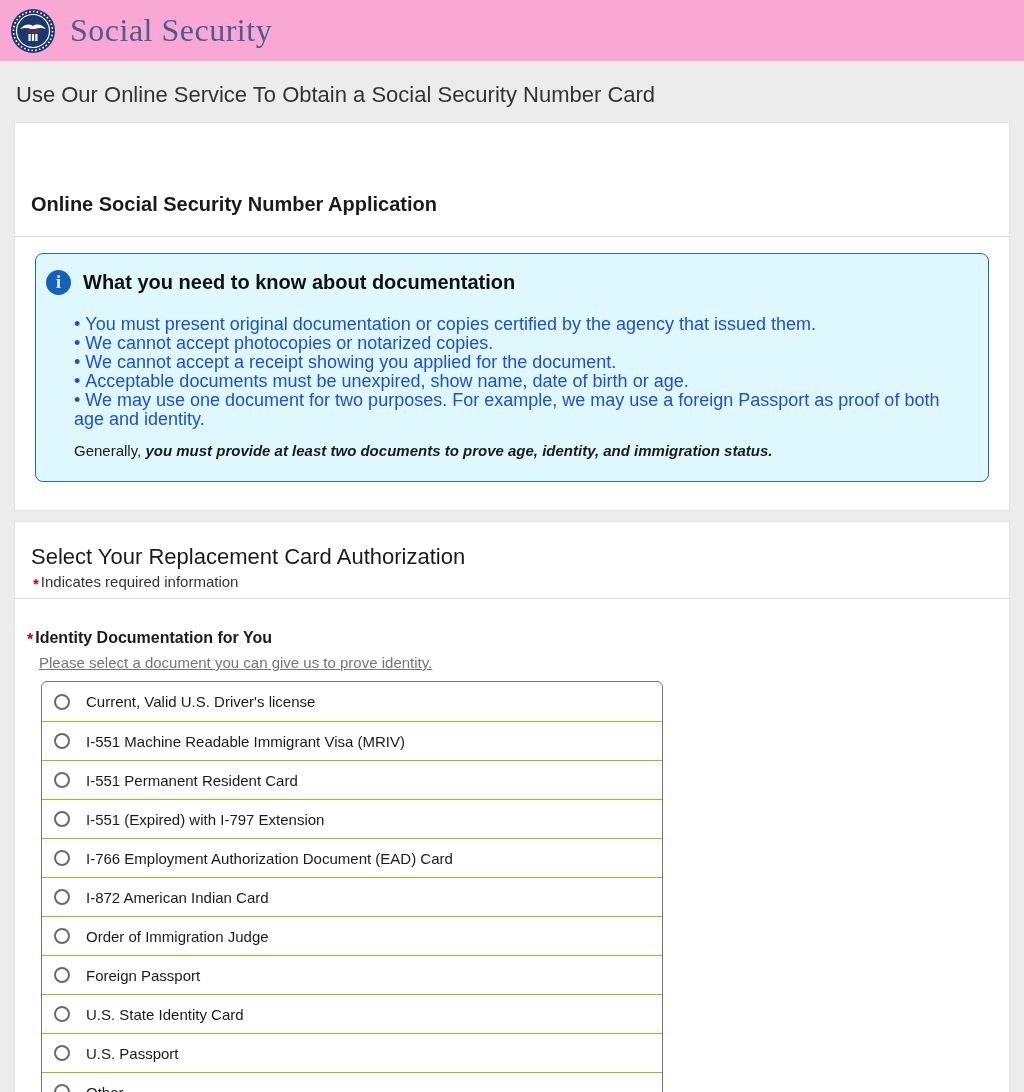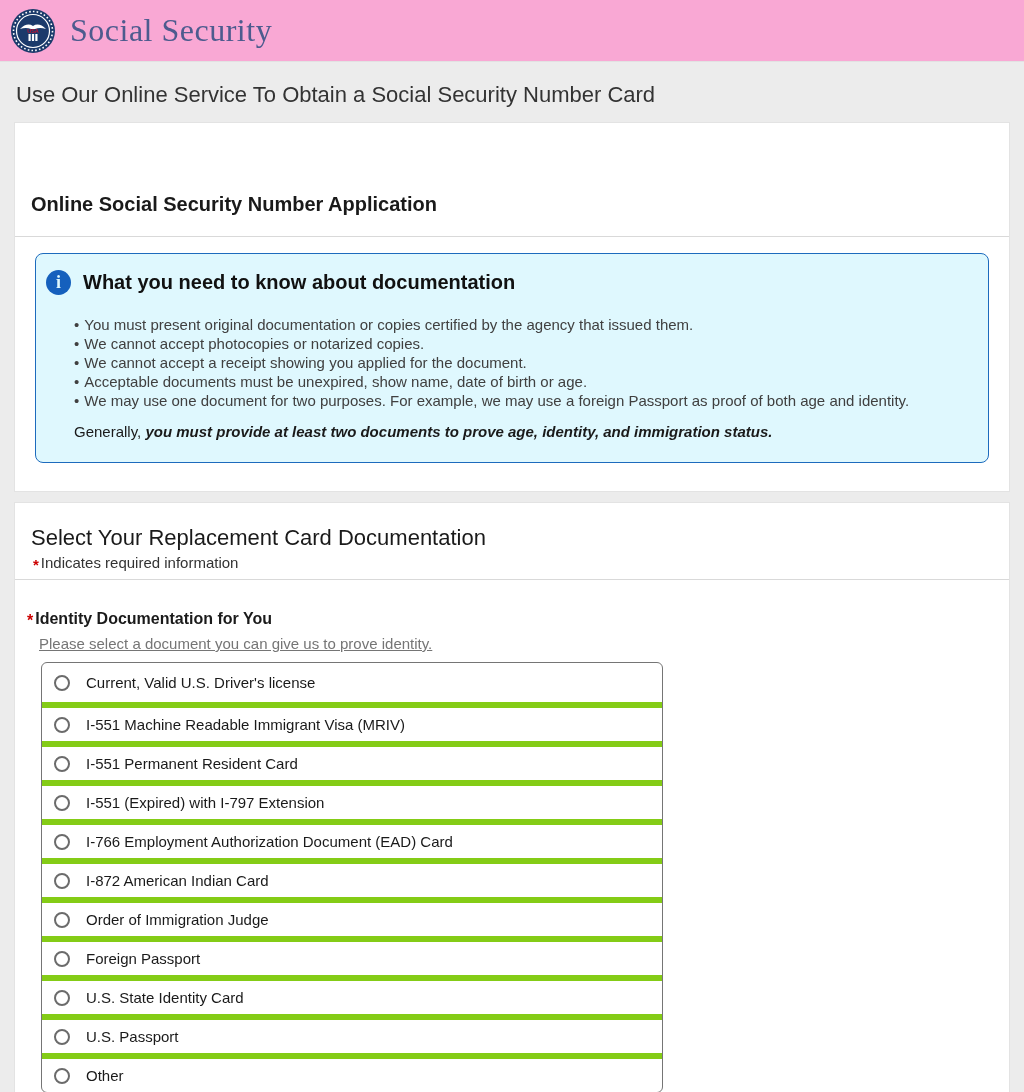--- a/index.html
+++ b/index.html
@@ -70,23 +70,23 @@
     color: #dff8fe;
     border-radius: 50%;
     display: flex; align-items: center; justify-content: center;
     font-family: "Liberation Serif", serif;
     font-weight: 700; font-size: 18px;
     flex: 0 0 auto;
   }
   .info-heading { font-size: 20px; font-weight: 700; margin-left: 12px; color: #111; }
   .info-bullets { list-style: none; margin: 20px 0 0 28px; }
   .info-bullets li {
-    font-size: 15px;
+    font-size: 18px;
     line-height: 19px;
-    color: #404040;
+    color: #1d4ed8;
   }
   .info-bullets li::before { content: "\2022"; margin-right: 5px; }
   .info-summary { margin: 13px 0 0 28px; font-size: 15px; }
   .info-summary .emph { font-weight: 700; font-style: italic; }
 
   
   .section-head-wrap { padding: 22px 16px 8px 16px; border-bottom: 1px solid #d9d9d9; }
   .section-heading { font-size: 22px; color: #1a1a1a; font-weight: 400; }
   .required-note { font-size: 15px; color: #333; margin-top: 3px; margin-left: 2px; }
   .req-star { color: #cc0000; font-weight: 700; margin-right: 2px; position: relative; top: 2px; }
@@ -104,21 +104,21 @@
     background: #ffffff;
     overflow: hidden;
   }
   .option-row {
     display: flex;
     align-items: center;
     height: 39px;
     padding-left: 12px;
     cursor: pointer;
   }
-  .option-row + .option-row { border-top: 6px solid #84cc16; }
+  .option-row + .option-row { border-top: 1px solid #84cc16; }
   .radio {
     width: 16px; height: 16px;
     border: 2px solid #6b6b6b;
     border-radius: 50%;
     background: #fff;
     flex: 0 0 auto;
     margin-right: 16px;
   }
   .option-label { font-size: 15px; color: #1a1a1a; }
 </style>
@@ -162,21 +162,21 @@
         <li>We may use one document for two purposes. For example, we may use a foreign Passport as proof of both age and identity.</li>
       </ul>
     <p class="info-summary">
       <span>Generally, </span><span class="emph">you must provide at least two documents to prove age, identity, and immigration status.</span>
     </p>
   </div>
 </section>
 
 <section class="card card-2">
   <div class="section-head-wrap">
-    <h2 class="section-heading">Select Your Replacement Card Documentation</h2>
+    <h2 class="section-heading">Select Your Replacement Card Authorization</h2>
     <div class="required-note">
       <span class="req-star">*</span><span>Indicates required information</span>
     </div>
   </div>
 
   <div class="question">
     <div class="question-label">
       <span class="req-star">*</span><span>Identity Documentation for You</span>
     </div>
     <div class="question-hint">Please select a document you can give us to prove identity.</div>

